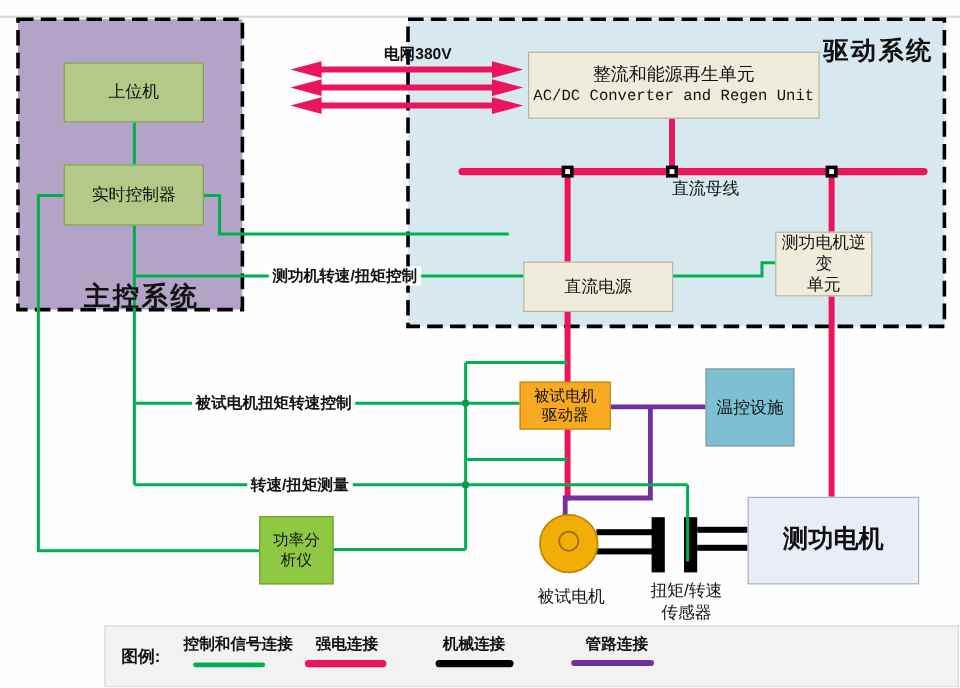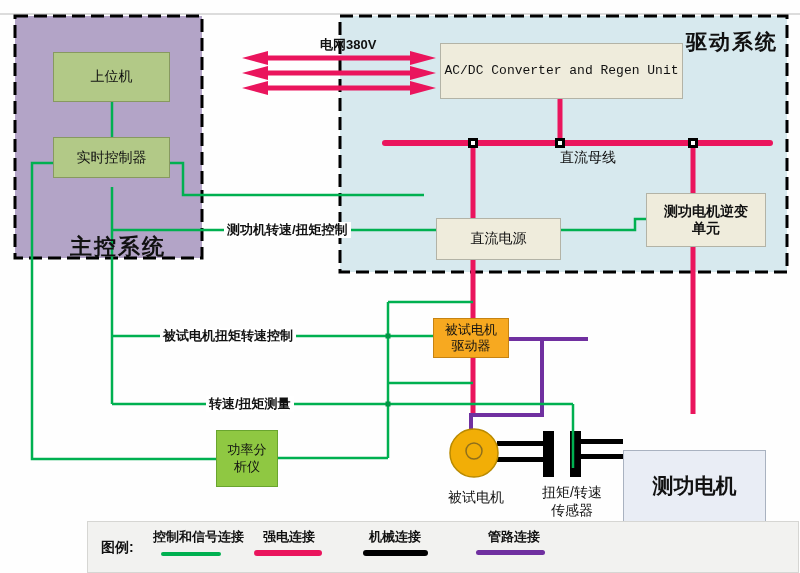--- a/index.html
+++ b/index.html
@@ -15,21 +15,21 @@
   .box{
     position:absolute;display:flex;flex-direction:column;
     align-items:center;justify-content:center;text-align:center;
     box-sizing:border-box;line-height:1.25;
   }
   .olive{background:#b2c987;border:1px solid #879960;font-size:14px;}
   .cream{background:#efecdc;border:1px solid #b3b3a6;font-size:14px;}
   .orange{background:#f7a920;border:1px solid #c68312;font-size:13px;}
   .teal{background:#7dbfd3;border:1px solid #8a9aa0;font-size:14px;}
   .greenbox{background:#8fc842;border:1px solid #69a52e;font-size:13px;}
-  .dyno{background:#e9edf5;border:1px solid #a9b2c0;font-size:21px;font-weight:bold;margin-top:36px;}
+  .dyno{background:#e9edf5;border:1px solid #a9b2c0;font-size:21px;font-weight:bold;}
   .acdc{background:#efecdc;border:1px solid #b3b3a6;}
   .acdc .cn{font-size:15px;}
   .acdc .en{font-size:13px;font-family:"Liberation Mono","DejaVu Sans Mono",monospace;}
   
   .lbl{position:absolute;font-size:13px;font-weight:bold;white-space:nowrap;}
   .linelbl{position:absolute;font-size:13px;font-weight:bold;white-space:nowrap;
            background:#ffffff;padding:0 3px;line-height:16px;}
   .biglbl{position:absolute;font-size:22px;font-weight:bold;letter-spacing:2px;white-space:nowrap;}
   .caption{position:absolute;font-size:14px;text-align:center;line-height:1.25;}
   
@@ -114,45 +114,49 @@
       <circle cx="474" cy="451" r="8" fill="none" stroke="#8f6f1c" stroke-width="1.5"></circle>
     </g>
   </svg>
 
   <div class="biglbl" style="left:70px;top:232px;">主控系统</div>
   <div class="biglbl" style="left:686px;top:28px;font-size:21px;">驱动系统</div>
 
   <div class="box olive" style="left:53px;top:52px;width:117px;height:50px;">
     <span>上位机</span>
   </div>
-  <div class="box olive" style="left:53px;top:137px;width:117px;height:41px;text-align:center;">
+  <div class="box olive" style="left:53px;top:137px;width:117px;height:51px;text-align:center;">
     <span>实时控制器</span>
   </div>
 
   <div class="box acdc" style="left:440px;top:43px;width:243px;height:56px;">
+    <span class="cn">整流和能源再生单元</span>
     <span class="en">AC/DC Converter and Regen Unit</span>
   </div>
   <div class="lbl" style="left:320px;top:36px;">电网380V</div>
   <div class="caption" style="left:556px;top:149px;width:64px;">直流母线</div>
 
   <div class="box cream" style="left:436px;top:218px;width:125px;height:42px;">
     <span>直流电源</span>
   </div>
-  <div class="box cream" style="left:646px;top:193px;width:120px;height:54px;font-weight:bold;">
+  <div class="box cream" style="left:646px;top:193px;width:81px;height:54px;">
     <span>测功电机逆变</span>
     <span>单元</span>
   </div>
 
   <div class="linelbl" style="left:224px;top:222px;">测功机转速/扭矩控制</div>
   <div class="linelbl" style="left:160px;top:328px;">被试电机扭矩转速控制</div>
   <div class="linelbl" style="left:206px;top:396px;">转速/扭矩测量</div>
 
   <div class="box orange" style="left:433px;top:318px;width:76px;height:40px;">
     <span>被试电机</span>
     <span>驱动器</span>
+  </div>
+  <div class="box teal" style="left:588px;top:307px;width:74px;height:65px;">
+    <span>温控设施</span>
   </div>
   <div class="box greenbox" style="left:216px;top:430px;width:62px;height:57px;">
     <span>功率分</span>
     <span>析仪</span>
   </div>
   <div class="box dyno" style="left:623px;top:414px;width:143px;height:73px;">
     <span>测功电机</span>
   </div>
 
   <div class="caption" style="left:441px;top:489px;width:70px;">被试电机</div>

